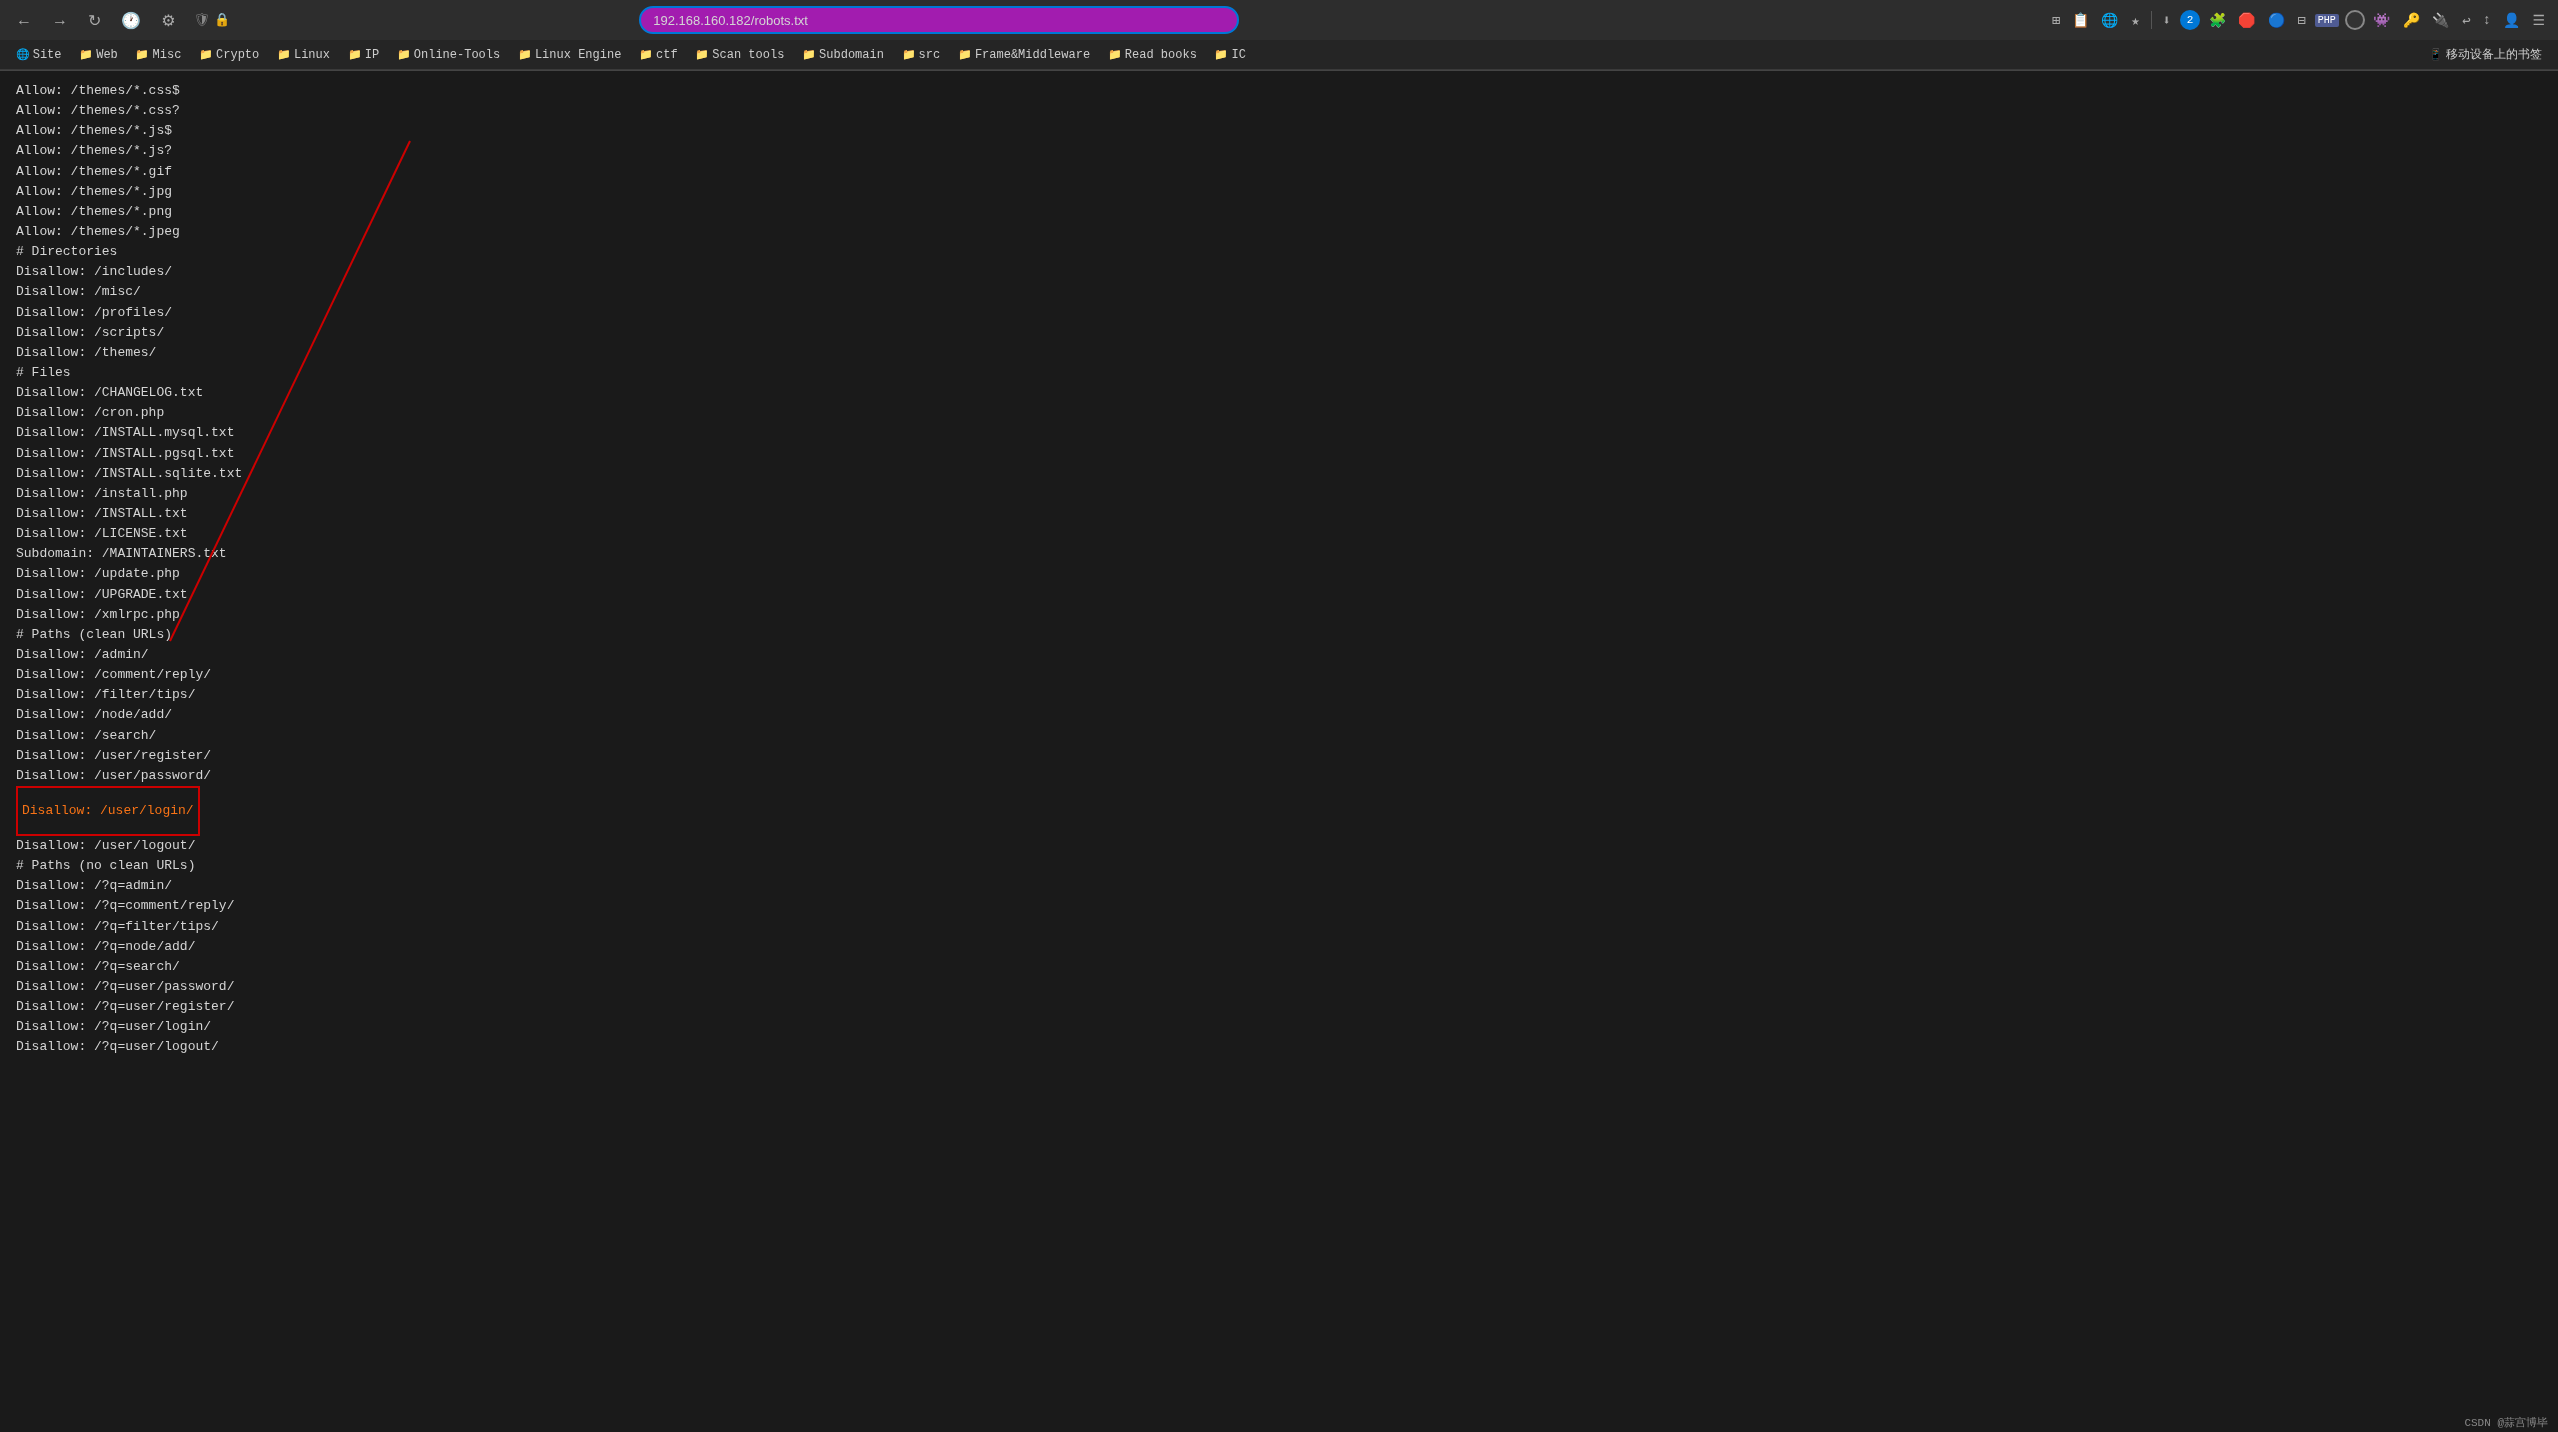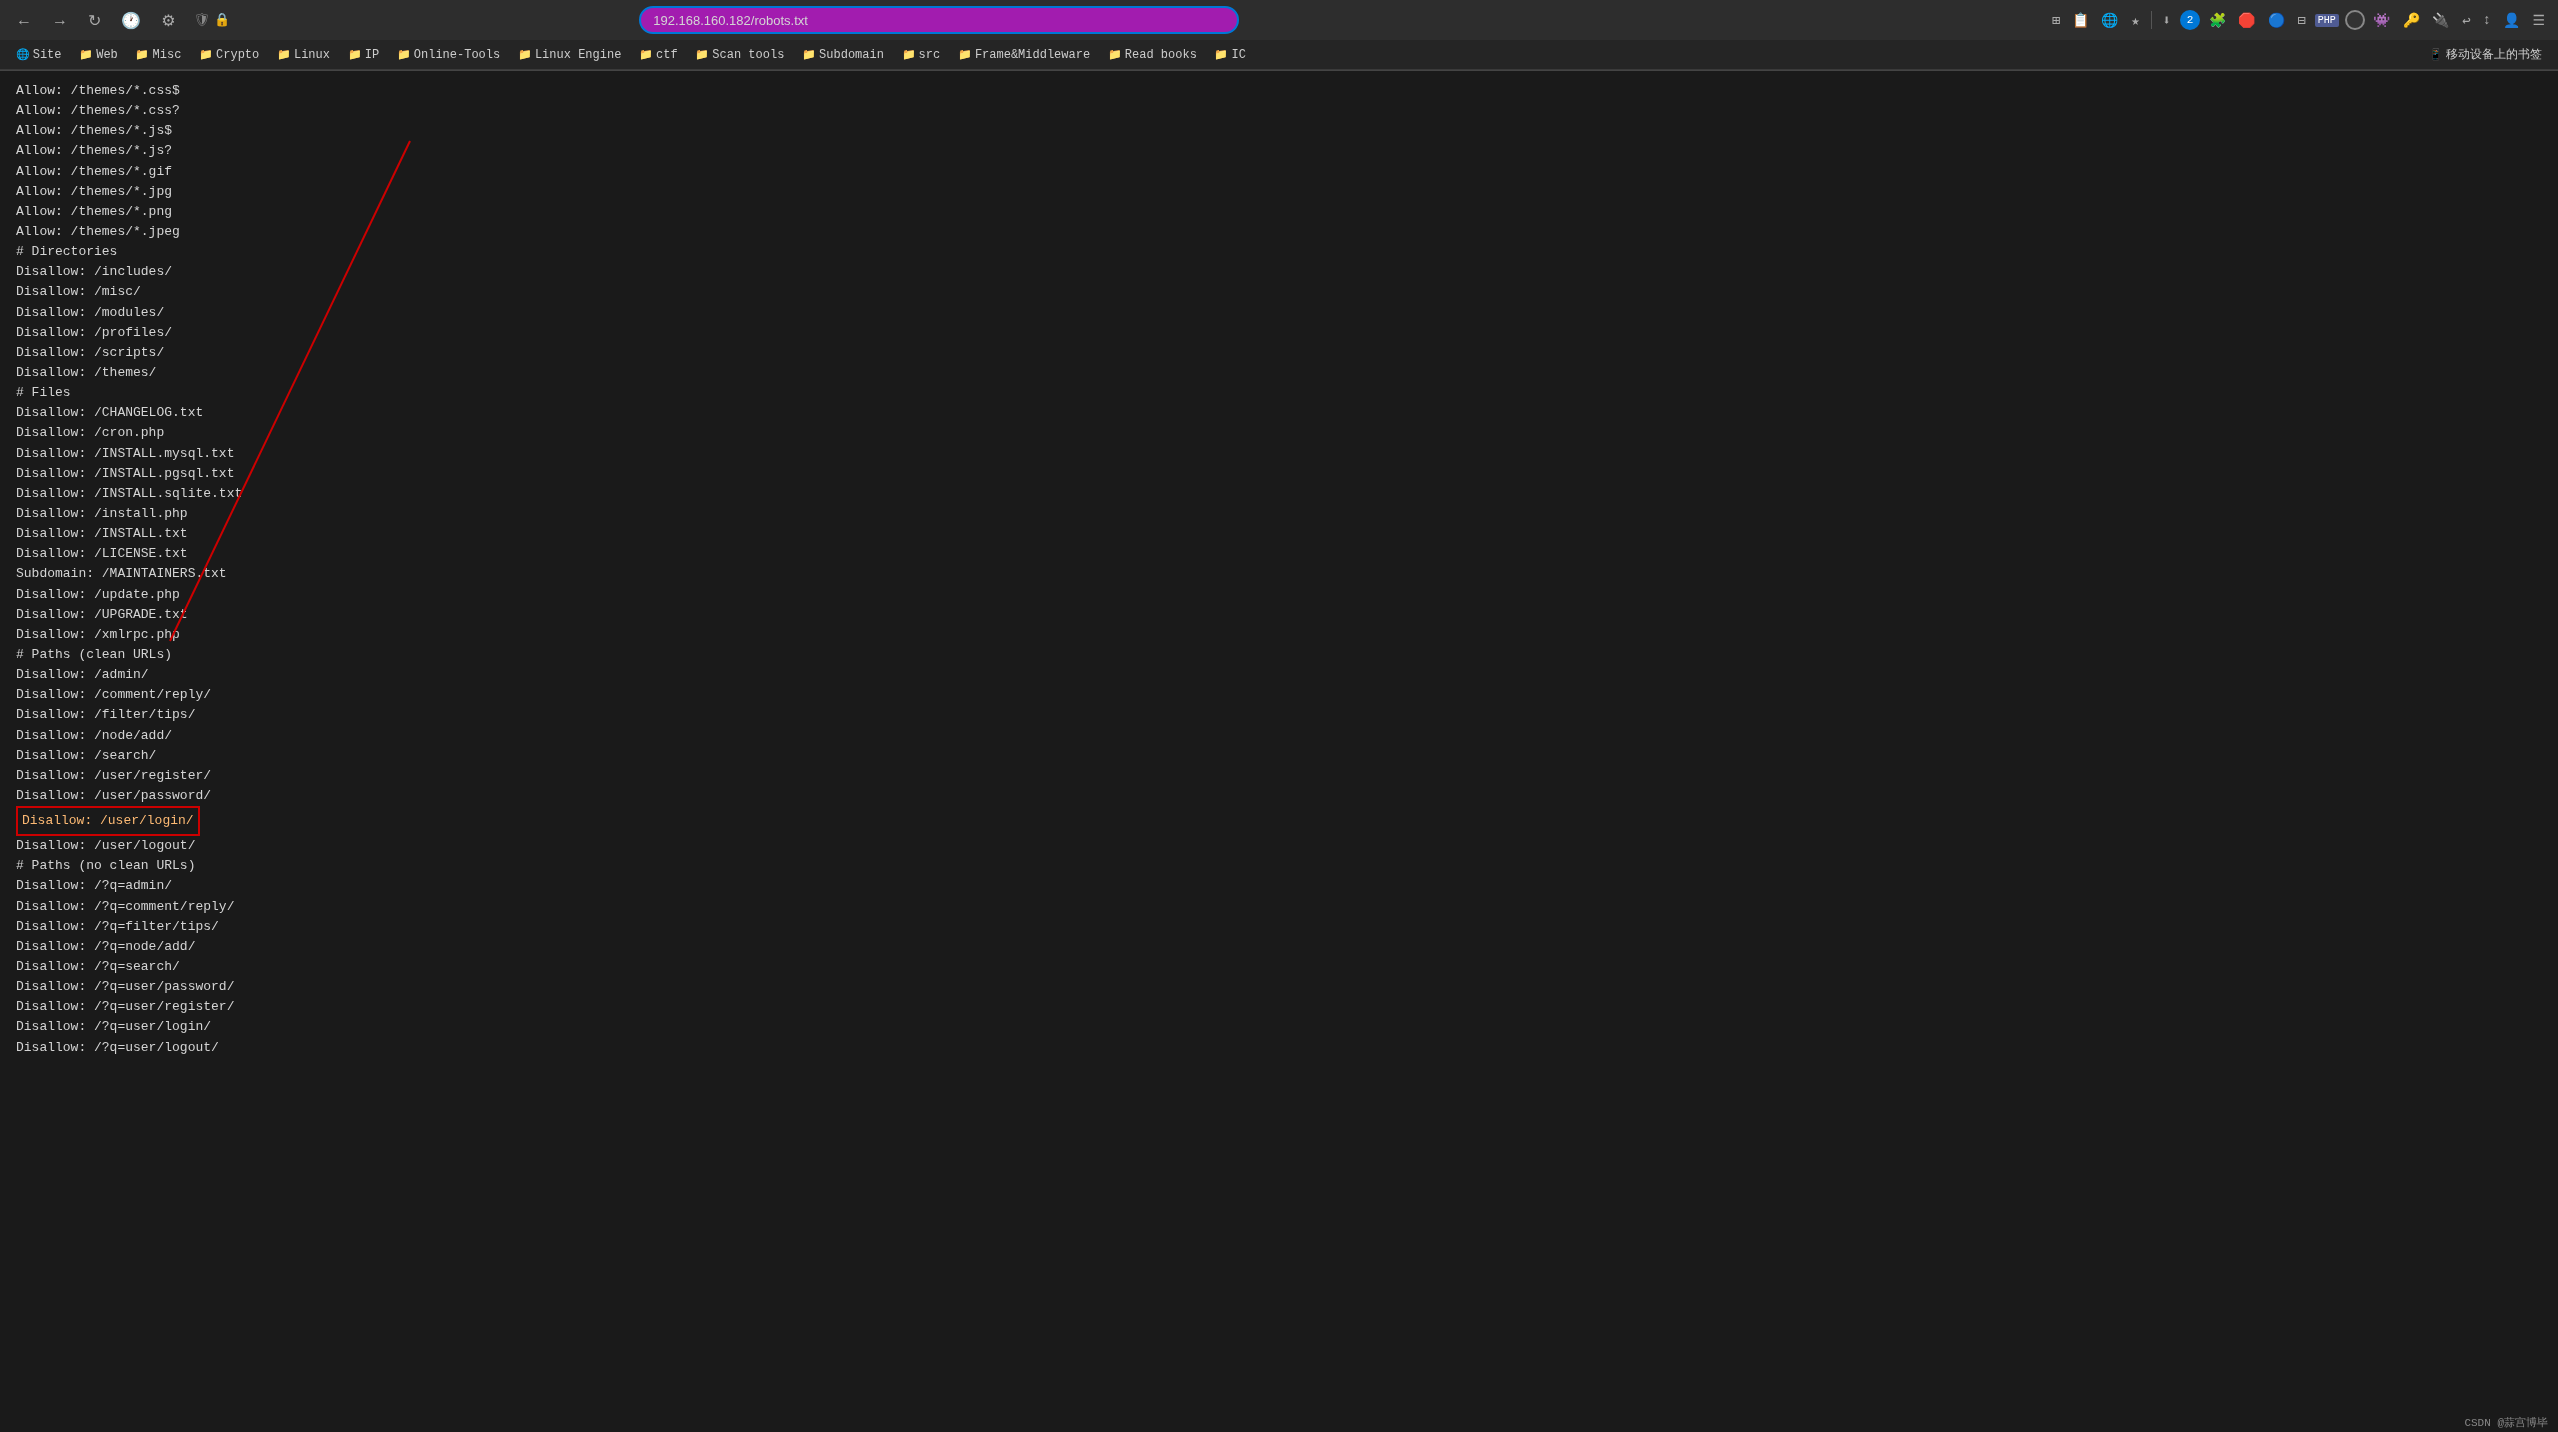--- a/index.html
+++ b/index.html
@@ -148,21 +148,20 @@
       <div style="font-family: &quot;Courier New&quot;, Courier, monospace; font-size: 13px; line-height: 1.55; color: rgb(212, 212, 212); white-space: pre;">Allow: /themes/*.css?</div>
       <div style="font-family: &quot;Courier New&quot;, Courier, monospace; font-size: 13px; line-height: 1.55; color: rgb(212, 212, 212); white-space: pre;">Allow: /themes/*.js$</div>
       <div style="font-family: &quot;Courier New&quot;, Courier, monospace; font-size: 13px; line-height: 1.55; color: rgb(212, 212, 212); white-space: pre;">Allow: /themes/*.js?</div>
       <div style="font-family: &quot;Courier New&quot;, Courier, monospace; font-size: 13px; line-height: 1.55; color: rgb(212, 212, 212); white-space: pre;">Allow: /themes/*.gif</div>
       <div style="font-family: &quot;Courier New&quot;, Courier, monospace; font-size: 13px; line-height: 1.55; color: rgb(212, 212, 212); white-space: pre;">Allow: /themes/*.jpg</div>
       <div style="font-family: &quot;Courier New&quot;, Courier, monospace; font-size: 13px; line-height: 1.55; color: rgb(212, 212, 212); white-space: pre;">Allow: /themes/*.png</div>
       <div style="font-family: &quot;Courier New&quot;, Courier, monospace; font-size: 13px; line-height: 1.55; color: rgb(212, 212, 212); white-space: pre;">Allow: /themes/*.jpeg</div>
       <div style="font-family: &quot;Courier New&quot;, Courier, monospace; font-size: 13px; line-height: 1.55; color: rgb(212, 212, 212); white-space: pre;"># Directories</div>
       <div style="font-family: &quot;Courier New&quot;, Courier, monospace; font-size: 13px; line-height: 1.55; color: rgb(212, 212, 212); white-space: pre;">Disallow: /includes/</div>
       <div style="font-family: &quot;Courier New&quot;, Courier, monospace; font-size: 13px; line-height: 1.55; color: rgb(212, 212, 212); white-space: pre;">Disallow: /misc/</div>
-      <div style="font-family: &quot;Courier New&quot;, Courier, monospace; font-size: 13px; line-height: 1.55; color: rgb(212, 212, 212); white-space: pre;">Disallow: /modules/</div>
       <div style="font-family: &quot;Courier New&quot;, Courier, monospace; font-size: 13px; line-height: 1.55; color: rgb(212, 212, 212); white-space: pre;">Disallow: /profiles/</div>
       <div style="font-family: &quot;Courier New&quot;, Courier, monospace; font-size: 13px; line-height: 1.55; color: rgb(212, 212, 212); white-space: pre;">Disallow: /scripts/</div>
       <div style="font-family: &quot;Courier New&quot;, Courier, monospace; font-size: 13px; line-height: 1.55; color: rgb(212, 212, 212); white-space: pre;">Disallow: /themes/</div>
       <div style="font-family: &quot;Courier New&quot;, Courier, monospace; font-size: 13px; line-height: 1.55; color: rgb(212, 212, 212); white-space: pre;"># Files</div>
       <div style="font-family: &quot;Courier New&quot;, Courier, monospace; font-size: 13px; line-height: 1.55; color: rgb(212, 212, 212); white-space: pre;">Disallow: /CHANGELOG.txt</div>
       <div style="font-family: &quot;Courier New&quot;, Courier, monospace; font-size: 13px; line-height: 1.55; color: rgb(212, 212, 212); white-space: pre;">Disallow: /cron.php</div>
       <div style="font-family: &quot;Courier New&quot;, Courier, monospace; font-size: 13px; line-height: 1.55; color: rgb(212, 212, 212); white-space: pre;">Disallow: /INSTALL.mysql.txt</div>
       <div style="font-family: &quot;Courier New&quot;, Courier, monospace; font-size: 13px; line-height: 1.55; color: rgb(212, 212, 212); white-space: pre;">Disallow: /INSTALL.pgsql.txt</div>
       <div style="font-family: &quot;Courier New&quot;, Courier, monospace; font-size: 13px; line-height: 1.55; color: rgb(212, 212, 212); white-space: pre;">Disallow: /INSTALL.sqlite.txt</div>
       <div style="font-family: &quot;Courier New&quot;, Courier, monospace; font-size: 13px; line-height: 1.55; color: rgb(212, 212, 212); white-space: pre;">Disallow: /install.php</div>
@@ -173,21 +172,21 @@
       <div style="font-family: &quot;Courier New&quot;, Courier, monospace; font-size: 13px; line-height: 1.55; color: rgb(212, 212, 212); white-space: pre;">Disallow: /UPGRADE.txt</div>
       <div style="font-family: &quot;Courier New&quot;, Courier, monospace; font-size: 13px; line-height: 1.55; color: rgb(212, 212, 212); white-space: pre;">Disallow: /xmlrpc.php</div>
       <div style="font-family: &quot;Courier New&quot;, Courier, monospace; font-size: 13px; line-height: 1.55; color: rgb(212, 212, 212); white-space: pre;"># Paths (clean URLs)</div>
       <div style="font-family: &quot;Courier New&quot;, Courier, monospace; font-size: 13px; line-height: 1.55; color: rgb(212, 212, 212); white-space: pre;">Disallow: /admin/</div>
       <div style="font-family: &quot;Courier New&quot;, Courier, monospace; font-size: 13px; line-height: 1.55; color: rgb(212, 212, 212); white-space: pre;">Disallow: /comment/reply/</div>
       <div style="font-family: &quot;Courier New&quot;, Courier, monospace; font-size: 13px; line-height: 1.55; color: rgb(212, 212, 212); white-space: pre;">Disallow: /filter/tips/</div>
       <div style="font-family: &quot;Courier New&quot;, Courier, monospace; font-size: 13px; line-height: 1.55; color: rgb(212, 212, 212); white-space: pre;">Disallow: /node/add/</div>
       <div style="font-family: &quot;Courier New&quot;, Courier, monospace; font-size: 13px; line-height: 1.55; color: rgb(212, 212, 212); white-space: pre;">Disallow: /search/</div>
       <div style="font-family: &quot;Courier New&quot;, Courier, monospace; font-size: 13px; line-height: 1.55; color: rgb(212, 212, 212); white-space: pre;">Disallow: /user/register/</div>
       <div style="font-family: &quot;Courier New&quot;, Courier, monospace; font-size: 13px; line-height: 1.55; color: rgb(212, 212, 212); white-space: pre;">Disallow: /user/password/</div>
-      <div id="highlighted-line" style="font-family: &quot;Courier New&quot;, Courier, monospace; font-size: 13px; line-height: 1.55; color: rgb(212, 212, 212); white-space: pre; display: flex; align-items: center;"><span style="border: 2px solid rgb(204, 0, 0); padding: 3px 4px; display: inline-block; color: #fdba74;">Disallow: /user/login/</span></div>
+      <div id="highlighted-line" style="font-family: &quot;Courier New&quot;, Courier, monospace; font-size: 13px; line-height: 1.55; color: rgb(212, 212, 212); white-space: pre; display: flex; align-items: center;"><span style="border: 2px solid rgb(204, 0, 0); padding: 13px 4px; display: inline-block; color: #f97316;">Disallow: /user/login/</span></div>
       <div style="font-family: &quot;Courier New&quot;, Courier, monospace; font-size: 13px; line-height: 1.55; color: rgb(212, 212, 212); white-space: pre;">Disallow: /user/logout/</div>
       <div style="font-family: &quot;Courier New&quot;, Courier, monospace; font-size: 13px; line-height: 1.55; color: rgb(212, 212, 212); white-space: pre;"># Paths (no clean URLs)</div>
       <div style="font-family: &quot;Courier New&quot;, Courier, monospace; font-size: 13px; line-height: 1.55; color: rgb(212, 212, 212); white-space: pre;">Disallow: /?q=admin/</div>
       <div style="font-family: &quot;Courier New&quot;, Courier, monospace; font-size: 13px; line-height: 1.55; color: rgb(212, 212, 212); white-space: pre;">Disallow: /?q=comment/reply/</div>
       <div style="font-family: &quot;Courier New&quot;, Courier, monospace; font-size: 13px; line-height: 1.55; color: rgb(212, 212, 212); white-space: pre;">Disallow: /?q=filter/tips/</div>
       <div style="font-family: &quot;Courier New&quot;, Courier, monospace; font-size: 13px; line-height: 1.55; color: rgb(212, 212, 212); white-space: pre;">Disallow: /?q=node/add/</div>
       <div style="font-family: &quot;Courier New&quot;, Courier, monospace; font-size: 13px; line-height: 1.55; color: rgb(212, 212, 212); white-space: pre;">Disallow: /?q=search/</div>
       <div style="font-family: &quot;Courier New&quot;, Courier, monospace; font-size: 13px; line-height: 1.55; color: rgb(212, 212, 212); white-space: pre;">Disallow: /?q=user/password/</div>
       <div style="font-family: &quot;Courier New&quot;, Courier, monospace; font-size: 13px; line-height: 1.55; color: rgb(212, 212, 212); white-space: pre;">Disallow: /?q=user/register/</div>
       <div style="font-family: &quot;Courier New&quot;, Courier, monospace; font-size: 13px; line-height: 1.55; color: rgb(212, 212, 212); white-space: pre;">Disallow: /?q=user/login/</div>

